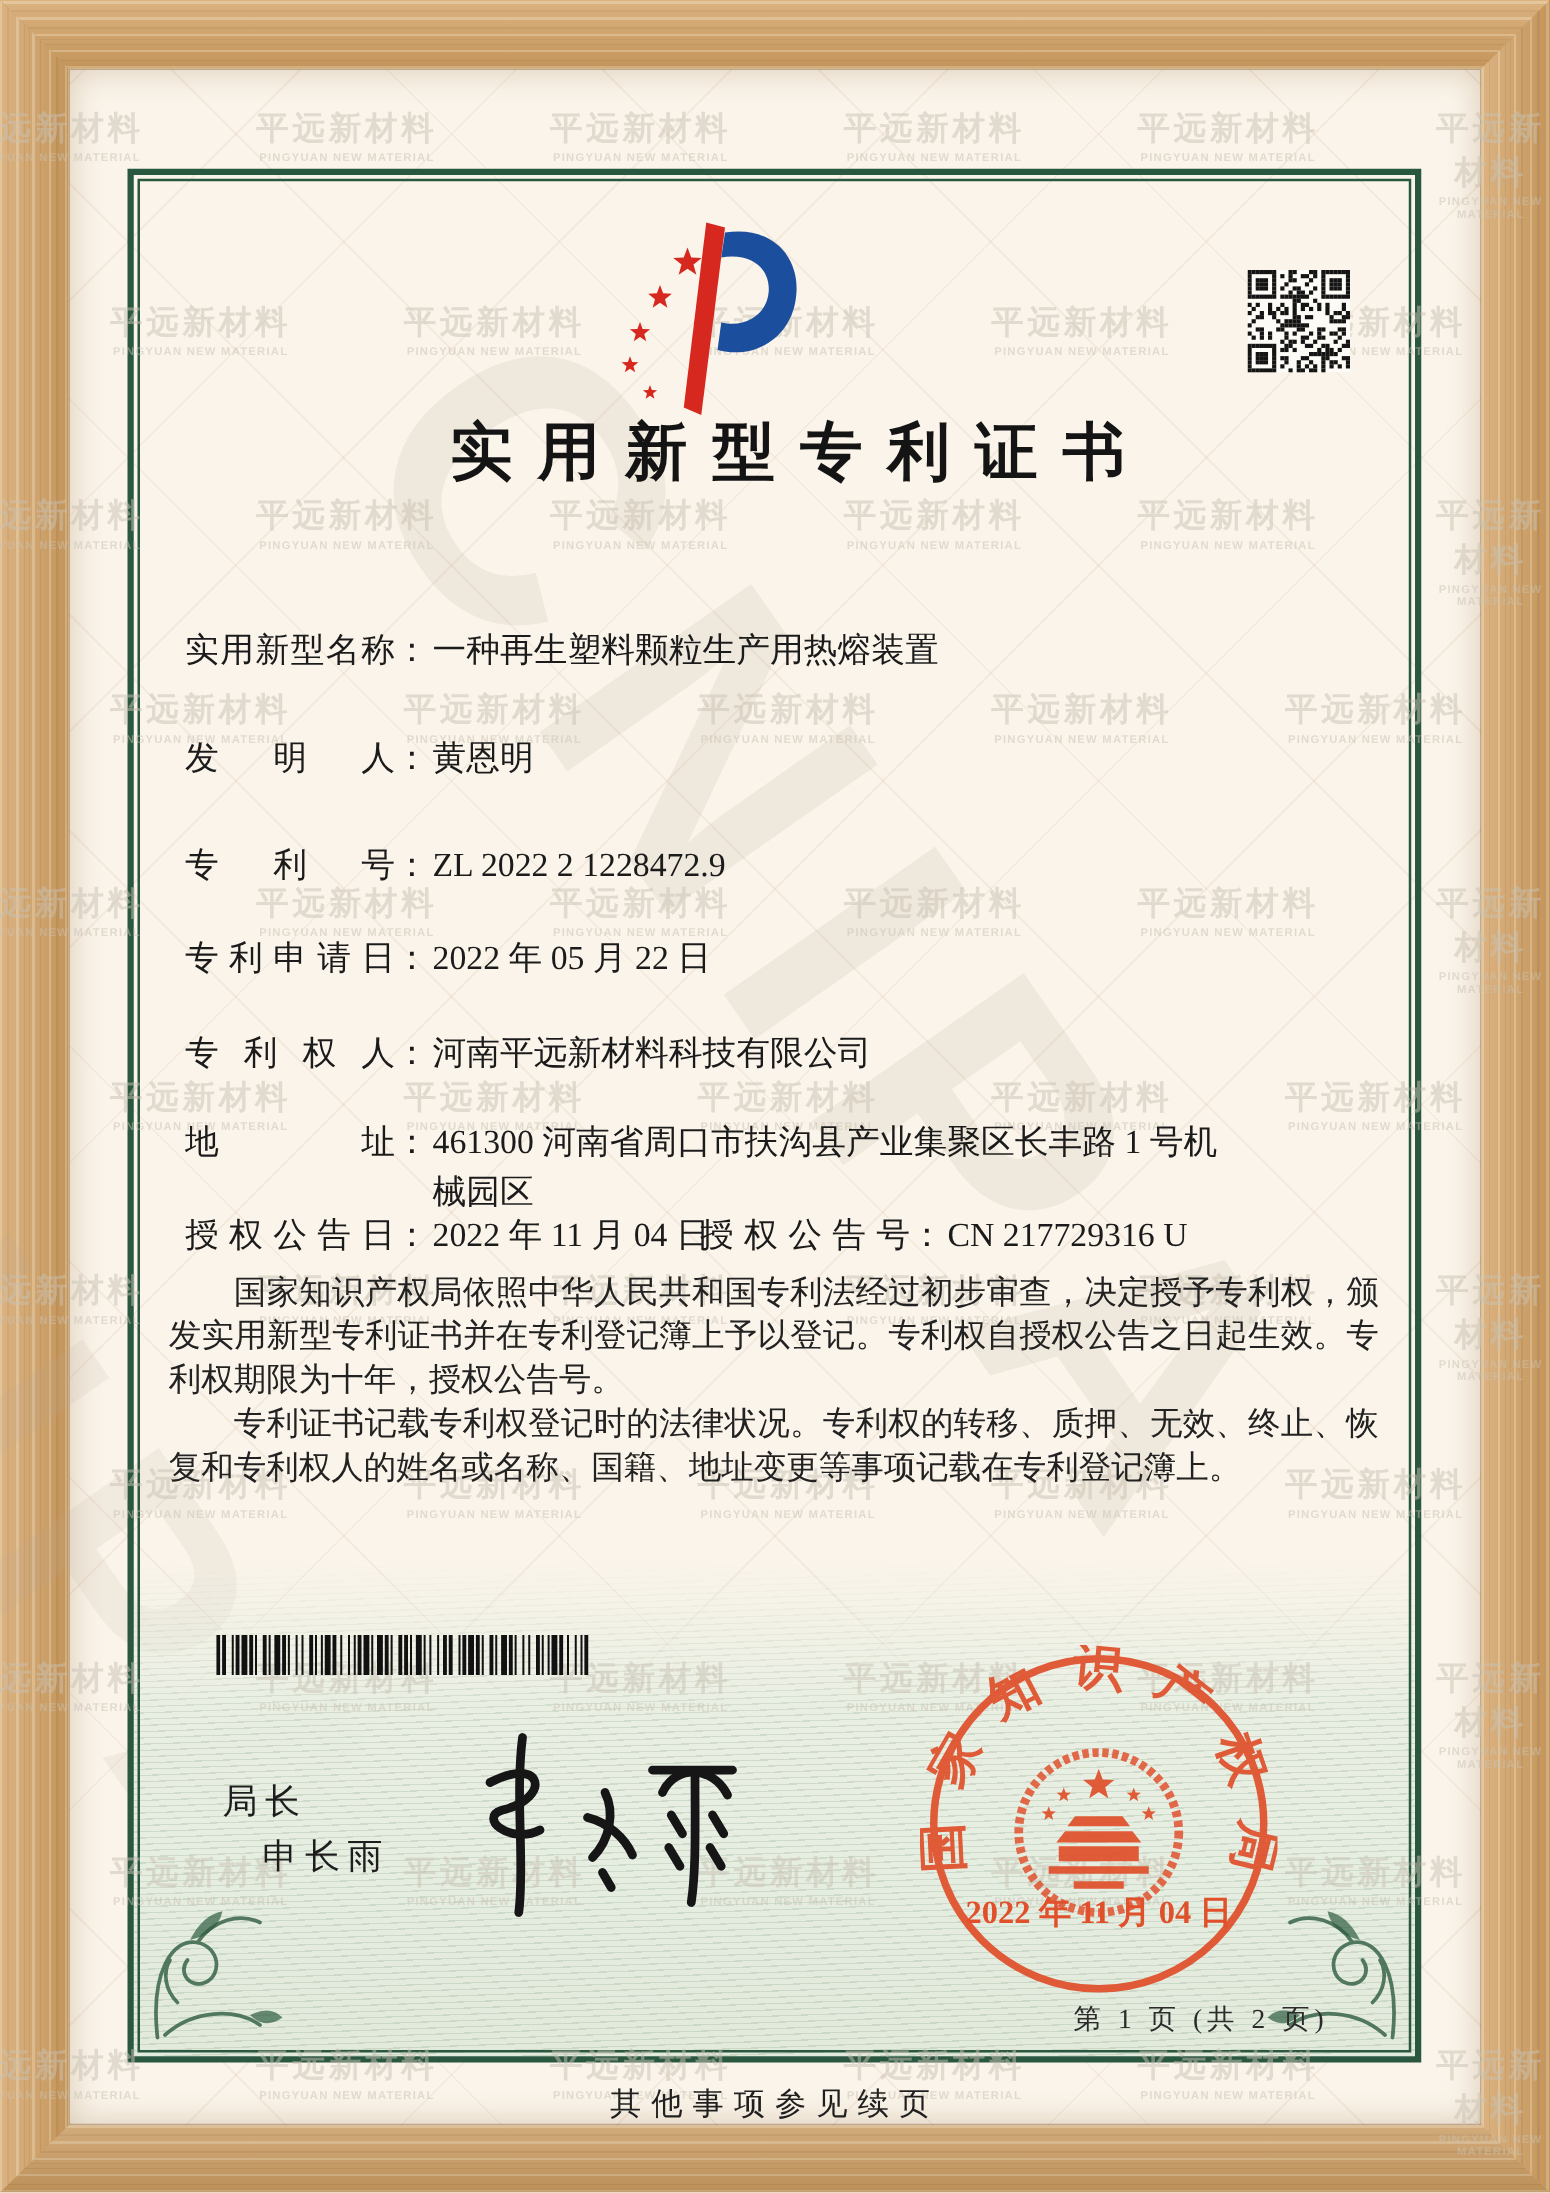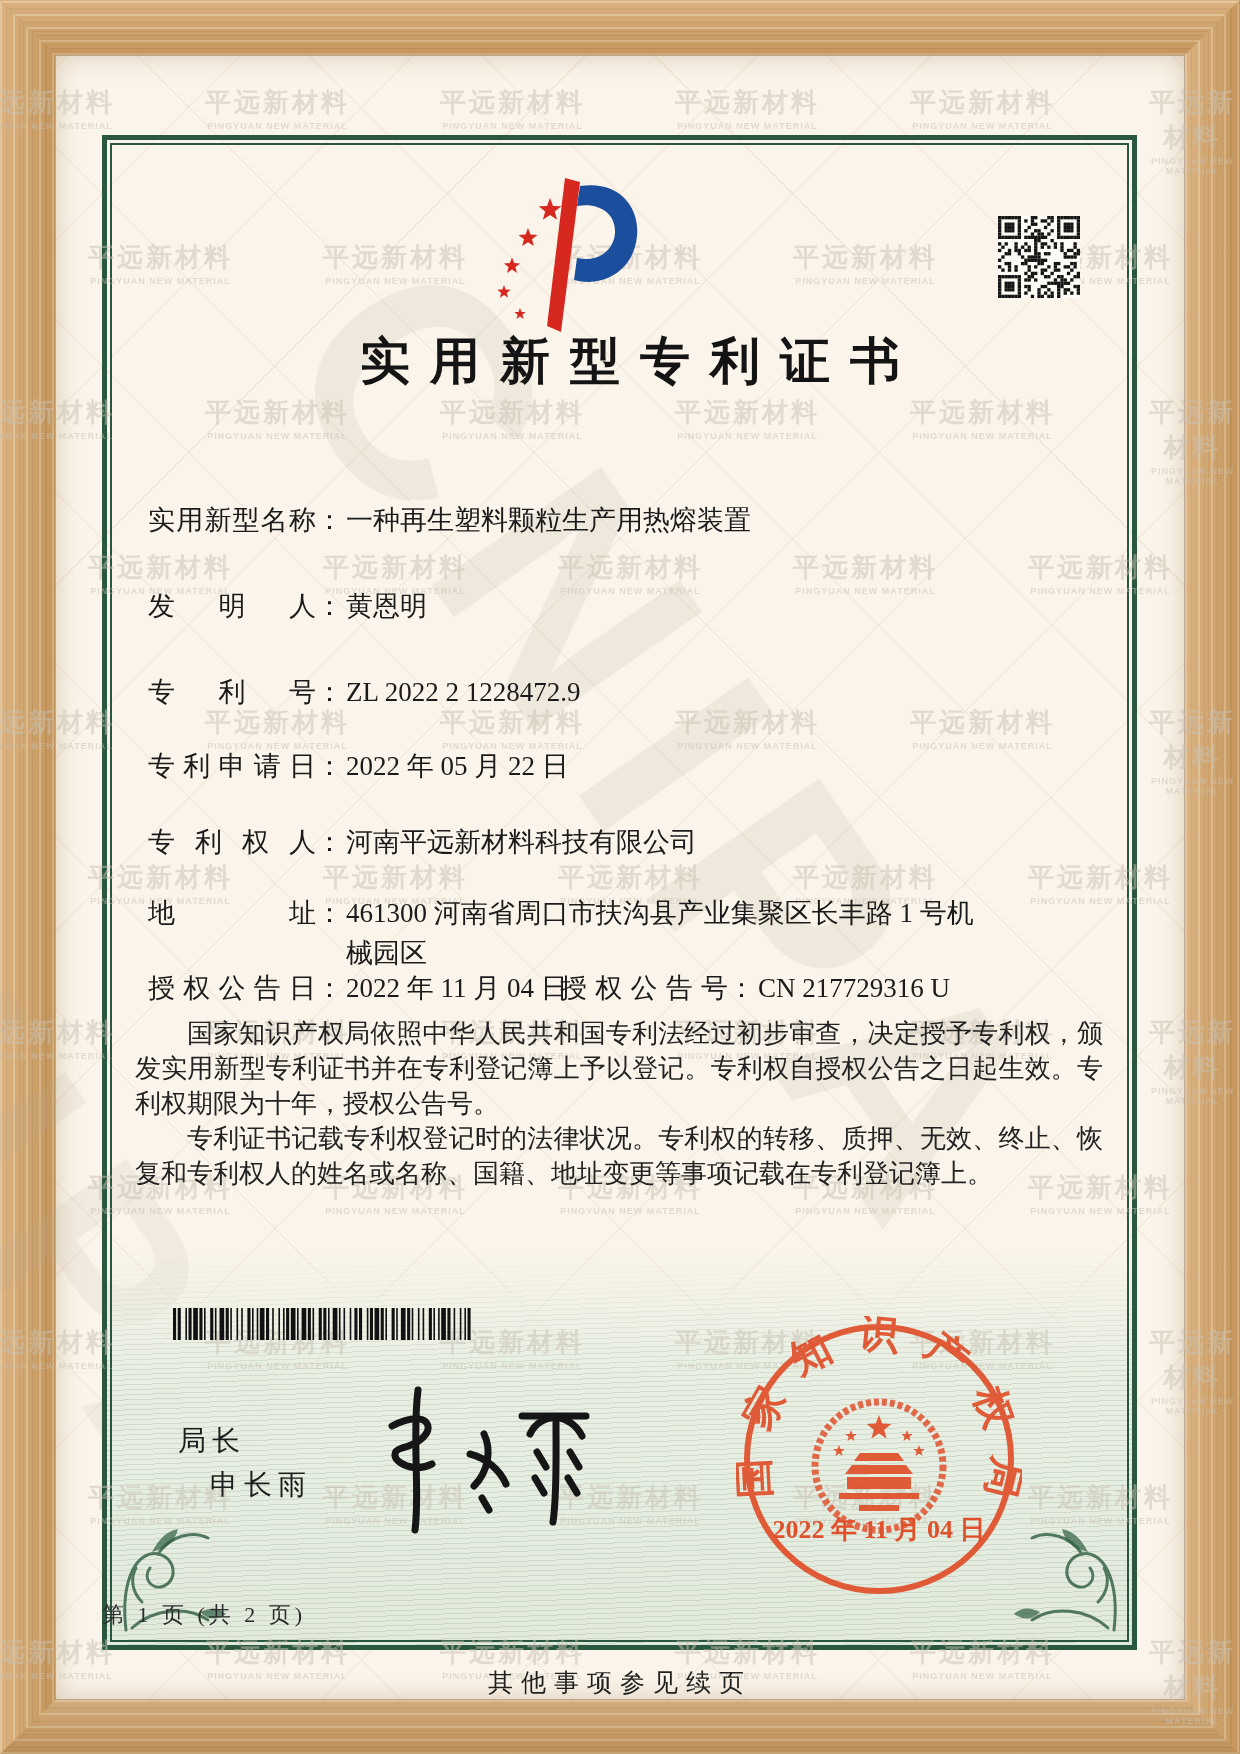--- a/index.html
+++ b/index.html
@@ -63,21 +63,21 @@
   .paras{left:135px;top:1016px;width:968px;}
   .paras p{margin:0;text-indent:2em;font-size:26px;line-height:35px;text-align:justify;color:#222;}
   .barcode{left:173px;top:1308px;width:302px;height:32px;}
   .signer{left:178px;font-family:"Liberation Sans","DejaVu Sans",sans-serif;font-size:28px;
           letter-spacing:6px;color:#1d1d1d;}
   .signer.t{top:1422px;} .signer.n{top:1466px;margin-left:32px;}
   .signature{left:362px;top:1376px;width:240px;height:165px;}
   .seal{left:736px;top:1316px;width:286px;height:286px;opacity:.93;}
   .seal-date{left:742px;top:1512px;width:274px;text-align:center;font-size:26px;font-weight:bold;
              color:#e0502b;z-index:6;}
-  .page-info{left:102px;top:1600px;width:961px;text-align:left;font-size:22px;letter-spacing:4px;color:#2b2b2b;}
+  .page-info{left:102px;top:1600px;width:961px;text-align:right;font-size:22px;letter-spacing:4px;color:#2b2b2b;}
   .note{left:0;top:1666px;width:1240px;text-align:center;font-size:25px;letter-spacing:8px;color:#1f1f1f;z-index:5;}
 </style>
 </head>
 <body>
 
 <div class="page">
 
   <div class="rail rail-h rail-top"></div>
   <div class="rail rail-h rail-bottom"></div>
   <div class="rail rail-v rail-left"></div>

